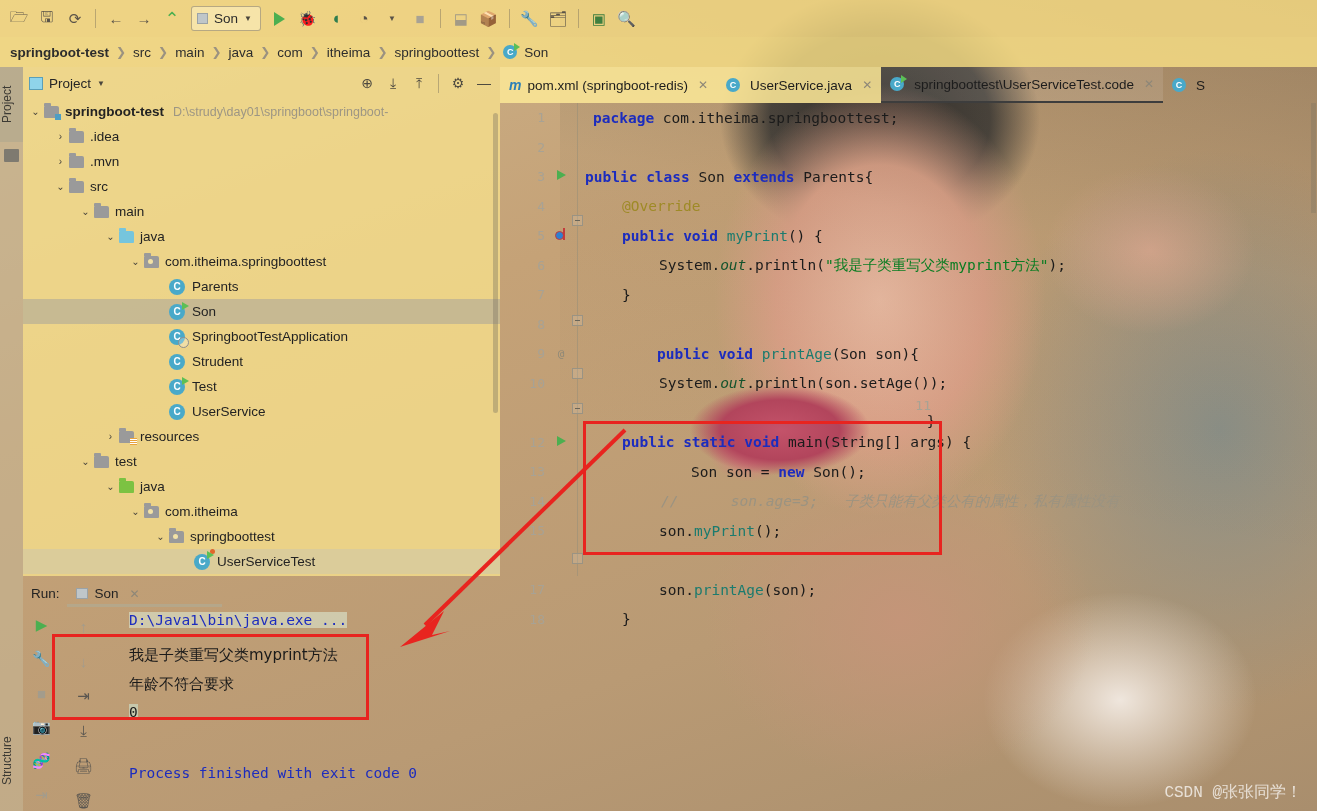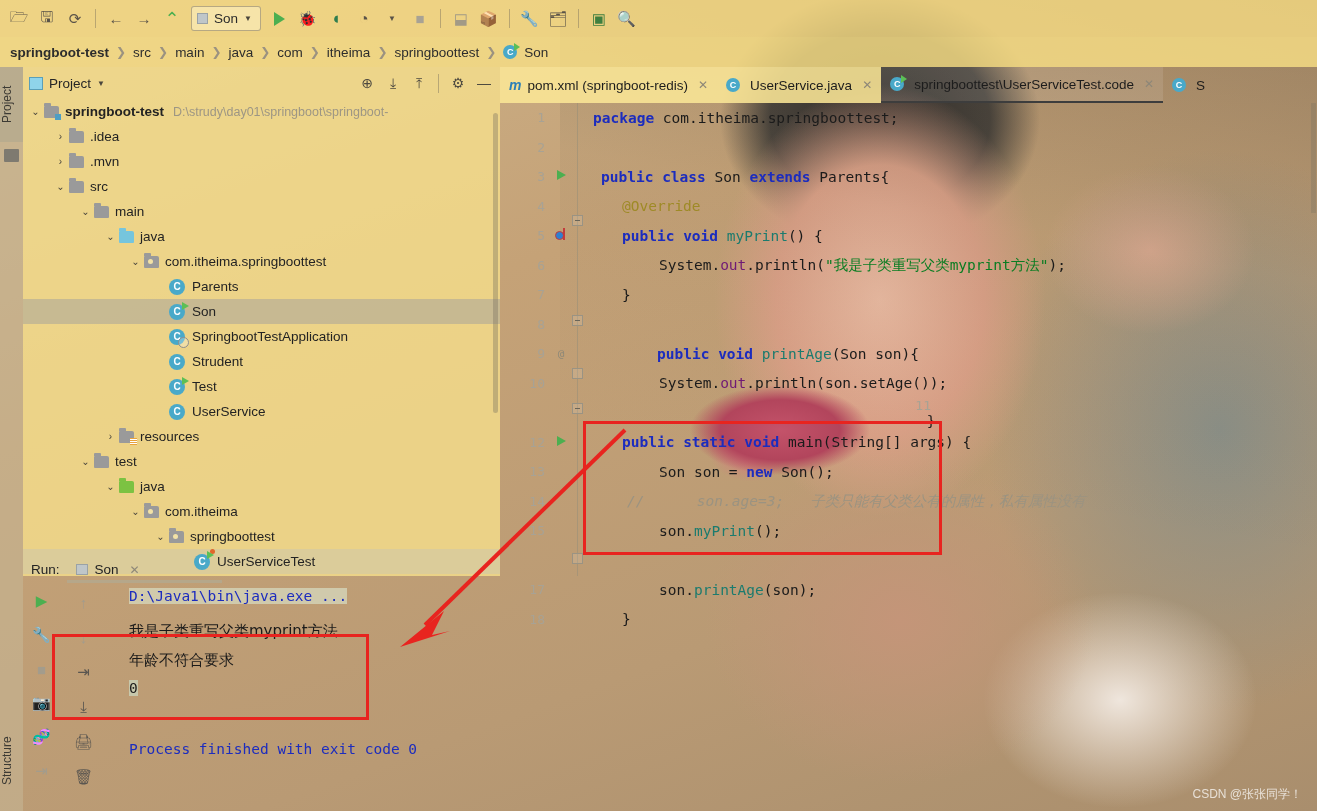--- a/index.html
+++ b/index.html
@@ -130,36 +130,36 @@
   .cl { position:absolute; left:0; right:0; height:29.5px; display:flex; align-items:center; white-space:pre; }
   .ln { width:45px; text-align:right; color:#a8a294; font-size:13px; font-family:"DejaVu Sans Mono", monospace; flex:none; }
   .gut { width:32px; text-align:center; flex:none; font-size:11px; color:#8d8878; }
   .code { padding-left:8px; }
   .kw { color:#1c2cbe; font-weight:bold; }
   .id { color:#1b1b1b; }
   .mth { color:#1b7b6e; }
   .ann { color:#9e8a26; }
   .str { color:#0a7d22; }
   .num { color:#1c2cbe; }
-  .fld { color:#701a75; }
+  .fld { color:#14532d; font-style:italic; }
   .cmt { color:#9b9381; font-style:italic; }
   .gtri { width:0;height:0;border-left:9px solid #4caf50;border-top:5.5px solid transparent;border-bottom:5.5px solid transparent;display:inline-block; }
   .gover { display:inline-block;width:12px;height:12px;position:relative; }
   .gover::before{content:"";position:absolute;left:0;top:3px;width:7px;height:7px;border-radius:50%;background:#2f7fd0;border:1.5px solid #c43b3b;}
   .gover::after{content:"";position:absolute;left:8px;top:0;width:2px;height:12px;background:#c43b3b;}
   #fold { position:absolute; left:77px; top:0; width:1px; height:473px; background:rgba(150,142,120,0.55); }
   .foldmark { position:absolute; left:72px; width:11px; height:11px; border:1px solid #9a9383; background:rgba(255,255,255,0.12); }
   .foldmark.m::after{content:"";position:absolute;left:2px;top:4px;width:5px;height:1px;background:#6b6558;}
   #ed-vscroll { position:absolute; right:1px; top:0; width:5px; height:110px; background:rgba(120,112,95,0.30); }
 
   
   #redbox-code { position:absolute; left:583px; top:421px; width:359px; height:134px; border:3px solid #e8241f; }
 
   
-  #runpanel { position:absolute; left:23px; top:556px; width:1294px; height:231px; }
+  #runpanel { position:absolute; left:23px; top:580px; width:1294px; height:231px; }
   #runhdr { position:absolute; left:0; top:0; width:1294px; height:27px; display:flex; align-items:center; gap:8px; padding-left:8px; font-size:13.5px; color:#232323; }
   #runhdr .tabname { display:flex;align-items:center;gap:7px;padding:0 8px;height:27px; }
   #runhdr .tabname .sq { width:12px;height:11px;background:#bfc6c9;border:1px solid #9aa2a6; }
   #runhdr .underline { position:absolute; left:44px; top:24px; width:155px; height:3px; background:rgba(178,170,145,0.75); }
 
   #runGutterA { position:absolute; left:0; top:28px; width:37px; height:203px; display:flex; flex-direction:column; align-items:center; gap:12px; padding-top:6px; }
   #runGutterB { position:absolute; left:37px; top:28px; width:47px; height:203px; display:flex; flex-direction:column; align-items:center; gap:14px; padding-top:8px; }
   .rg { width:24px;height:22px;display:flex;align-items:center;justify-content:center;color:#5a5650;font-size:15px; }
   .rg.dim { color:#a39c8c; }
   #console { position:absolute; left:88px; top:28px; right:0; bottom:0; font-family:"DejaVu Sans Mono", monospace; font-size:14.5px; }
@@ -168,21 +168,21 @@
   .zero { color:#1c1c1c; background:rgba(205,228,208,0.6); }
   .cn { color:#1a1a1a; font-family:"DejaVu Sans", sans-serif; font-size:15px; }
   .fin { color:#1c2cbe; }
 
   
   #redbox-console { position:absolute; left:52px; top:634px; width:317px; height:86px; border:3px solid #e8241f; }
 
   
   #arrow { position:absolute; left:370px; top:425px; width:260px; height:230px; pointer-events:none; }
 
-  #watermark { position:absolute; right:15px; bottom:8px; font-size:12px; color:rgba(255,255,255,0.72); font-family:Liberation Sans, sans-serif; }
+  #watermark { position:absolute; right:15px; bottom:8px; font-size:16px; color:rgba(255,255,255,0.72); font-family:Liberation Mono, monospace; }
 </style>
 </head>
 <body>
 
 <div id="photo"></div>
 <div id="photoDark"></div>
 
 <div id="toolbar">
   <div class="tb-ico">🗁</div>
   <div class="tb-ico">🖫</div>
@@ -373,32 +373,32 @@
     <div class="etab">
       <span class="cls-ico">C</span>
       <span>S</span>
     </div>
   </div>
 
 <div id="editor">
   <div id="edbody">
       <div class="cl" style="top: 0px;"><span class="ln">1</span><span class="gut"></span><span class="code" style="padding-left: 16px;"><span class="kw">package</span> <span class="id">com</span>.<span class="id">itheima</span>.<span class="id">springboottest</span>;</span></div>
       <div class="cl" style="top: 29.5px;"><span class="ln">2</span><span class="gut"></span><span class="code" style="padding-left: 8px;"></span></div>
-      <div class="cl" style="top: 59px;"><span class="ln">3</span><span class="gut"><span class="gtri"></span></span><span class="code" style="padding-left: 24px;"><span class="kw">public</span> <span class="kw">class</span> <span class="id">Son</span> <span class="kw">extends</span> <span class="id">Parents</span>{</span></div>
+      <div class="cl" style="top: 59px;"><span class="ln">3</span><span class="gut"><span class="gtri"></span></span><span class="code" style="padding-left: 8px;"><span class="kw">public</span> <span class="kw">class</span> <span class="id">Son</span> <span class="kw">extends</span> <span class="id">Parents</span>{</span></div>
       <div class="cl" style="top: 88.5px;"><span class="ln">4</span><span class="gut"></span><span class="code" style="padding-left: 45px;"><span class="ann">@Override</span></span></div>
       <div class="cl" style="top: 118px;"><span class="ln">5</span><span class="gut"><span class="gover"></span></span><span class="code" style="padding-left: 45px;"><span class="kw">public</span> <span class="kw">void</span> <span class="mth">myPrint</span>() {</span></div>
       <div class="cl" style="top: 147.5px;"><span class="ln">6</span><span class="gut"></span><span class="code" style="padding-left: 82px;"><span class="id">System</span>.<span class="fld">out</span>.<span class="id">println</span>(<span class="str">"我是子类重写父类myprint方法"</span>);</span></div>
       <div class="cl" style="top: 177px;"><span class="ln">7</span><span class="gut"></span><span class="code" style="padding-left: 45px;">}</span></div>
       <div class="cl" style="top: 206.5px;"><span class="ln">8</span><span class="gut"></span><span class="code" style="padding-left: 8px;"></span></div>
       <div class="cl" style="top: 236px;"><span class="ln">9</span><span class="gut">@</span><span class="code" style="padding-left: 45px; margin-left: 35px;"><span class="kw">public</span> <span class="kw">void</span> <span class="mth">printAge</span>(<span class="id">Son</span> <span class="id">son</span>){</span></div>
       <div class="cl" style="top: 265.5px;"><span class="ln">10</span><span class="gut"></span><span class="code" style="padding-left: 82px;"><span class="id">System</span>.<span class="fld">out</span>.<span class="id">println</span>(<span class="id">son</span>.<span class="id">setAge</span>());</span></div>
       <div class="cl" style="top: 295px; flex-direction: column;"><span class="ln">11</span><span class="gut"></span><span class="code" style="padding-left: 45px;">}</span></div>
       <div class="cl" style="top: 324.5px;"><span class="ln">12</span><span class="gut"><span class="gtri"></span></span><span class="code" style="padding-left: 45px;"><span class="kw">public</span> <span class="kw">static</span> <span class="kw">void</span> <span class="id">main</span>(<span class="id">String</span>[] <span class="id">args</span>) {</span></div>
-      <div class="cl" style="top: 354px;"><span class="ln">13</span><span class="gut"></span><span class="code" style="padding-left: 82px;"><span class="id">Son</span> <span class="id">son</span> = <span class="kw">new</span> <span class="id">Son</span>();</span></div>
-      <div class="cl" style="top: 383.5px;"><span class="ln">14</span><span class="gut"></span><span class="code" style="padding-left: 50px;"><span class="cmt">//      son.age=3;   子类只能有父类公有的属性，私有属性没有</span></span></div>
+      <div class="cl" style="top: 354px;"><span class="ln">13</span><span class="gut"></span><span class="code" style="padding-left: 82px; margin-left: 32px;"><span class="id">Son</span> <span class="id">son</span> = <span class="kw">new</span> <span class="id">Son</span>();</span></div>
+      <div class="cl" style="top: 383.5px;"><span class="ln">14</span><span class="gut"></span><span class="code" style="padding-left: 84px;"><span class="cmt">//      son.age=3;   子类只能有父类公有的属性，私有属性没有</span></span></div>
       <div class="cl" style="top: 413px;"><span class="ln">15</span><span class="gut"></span><span class="code" style="padding-left: 82px;"><span class="id">son</span>.<span class="mth">myPrint</span>();</span></div>
       <div class="cl" style="top: 472px;"><span class="ln">17</span><span class="gut"></span><span class="code" style="padding-left: 82px;"><span class="id">son</span>.<span class="mth">printAge</span>(<span class="id">son</span>);</span></div>
       <div class="cl" style="top: 501.5px;"><span class="ln">18</span><span class="gut"></span><span class="code" style="padding-left: 45px;">}</span></div>
     </div>
   <div id="fold"></div>
   <div class="foldmark m" style="top:112px;"></div>
   <div class="foldmark" style="top:265px;"></div>
   <div class="foldmark m" style="top:212px;"></div>
   <div class="foldmark m" style="top:300px;"></div>
   <div class="foldmark" style="top:450px;"></div>

